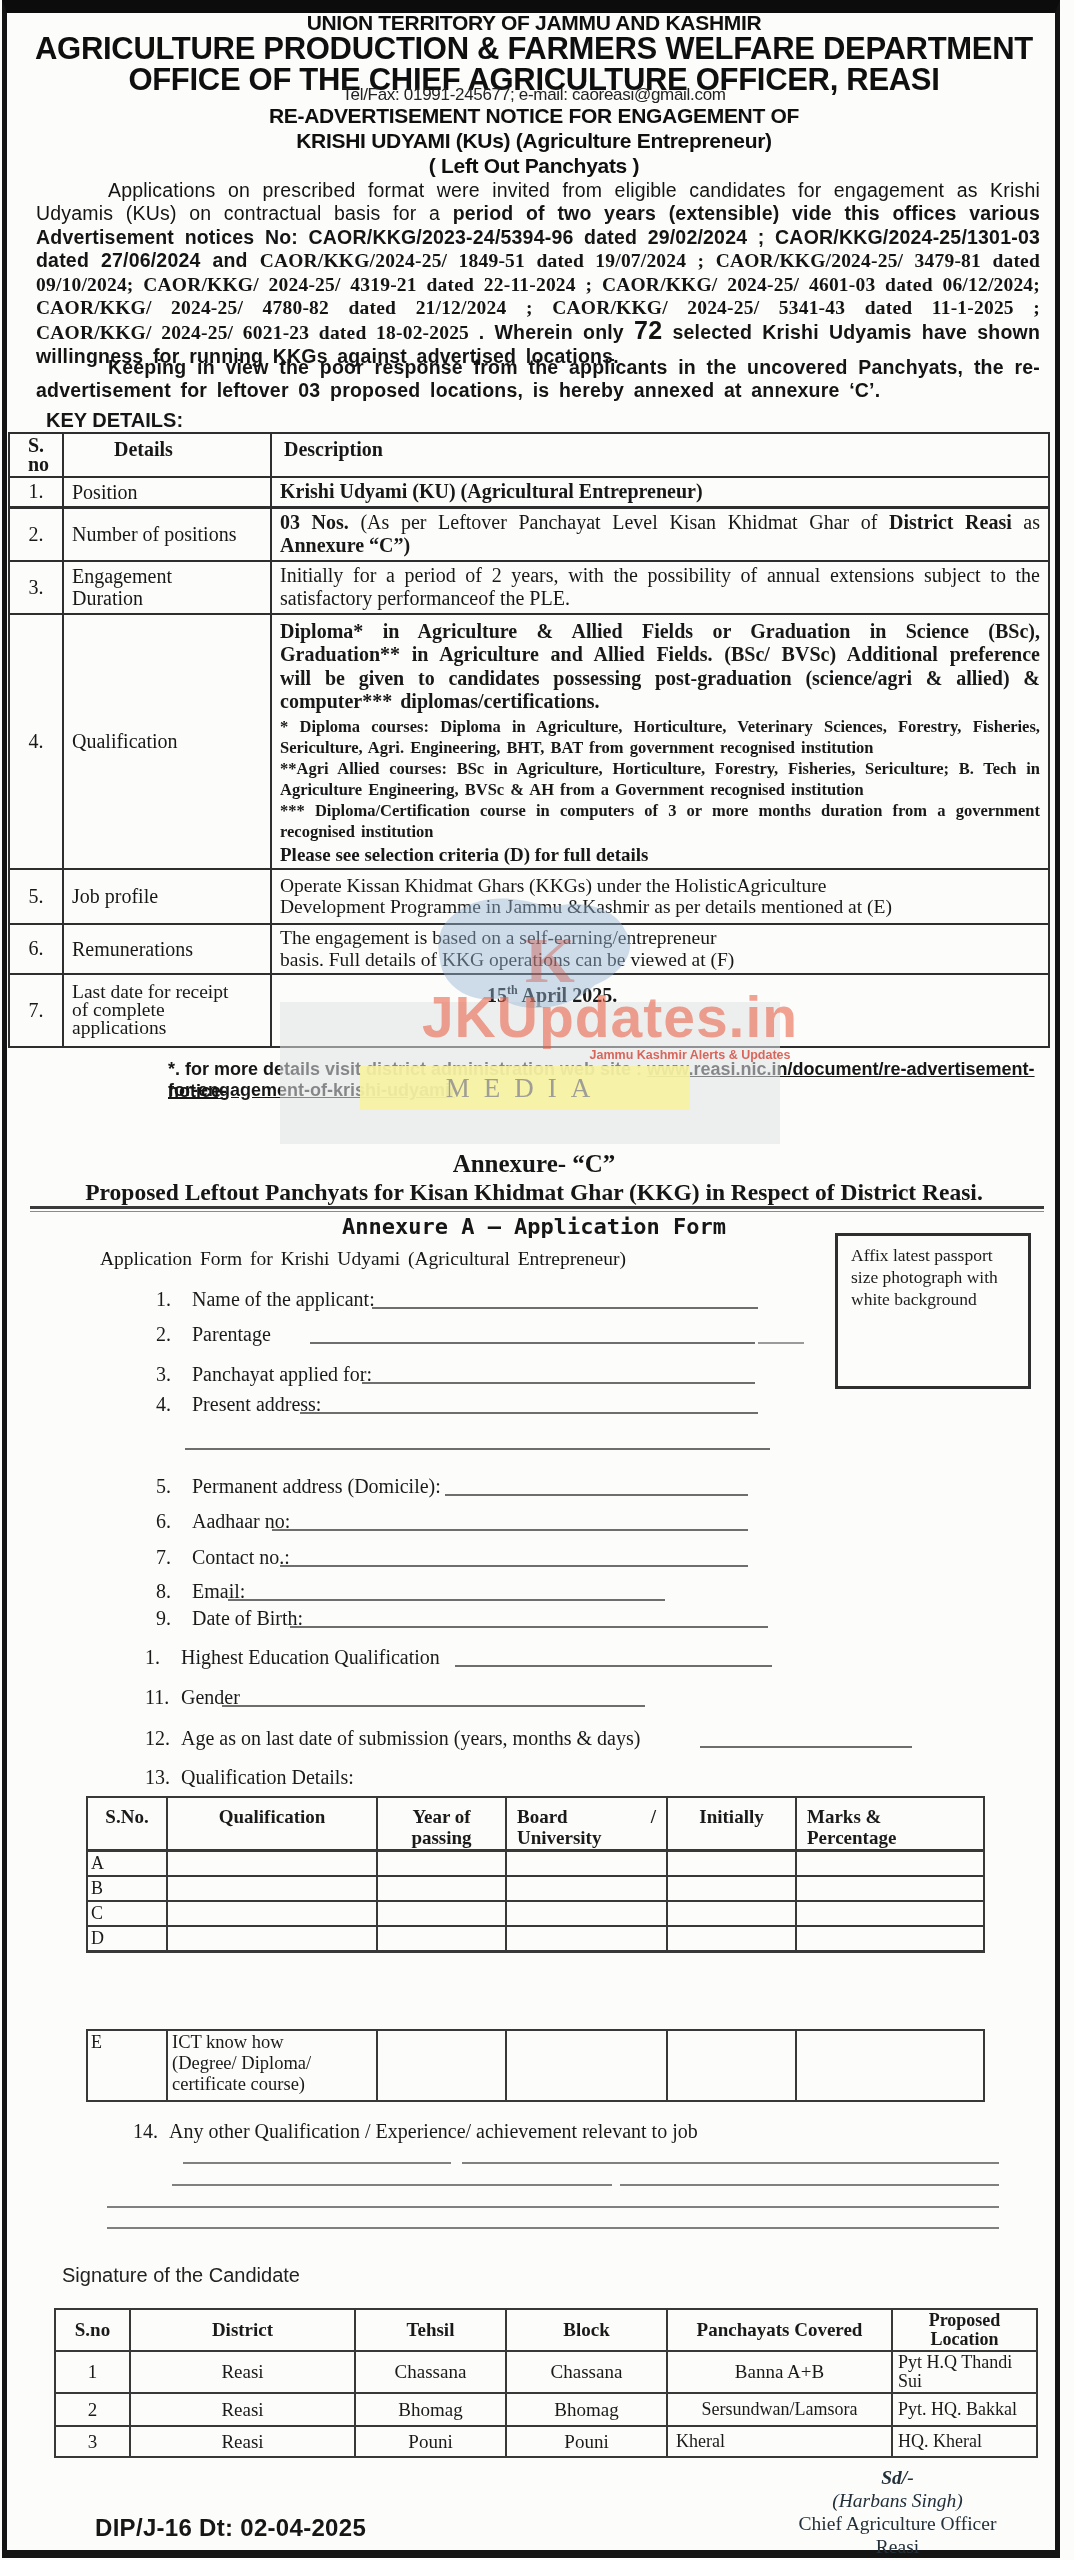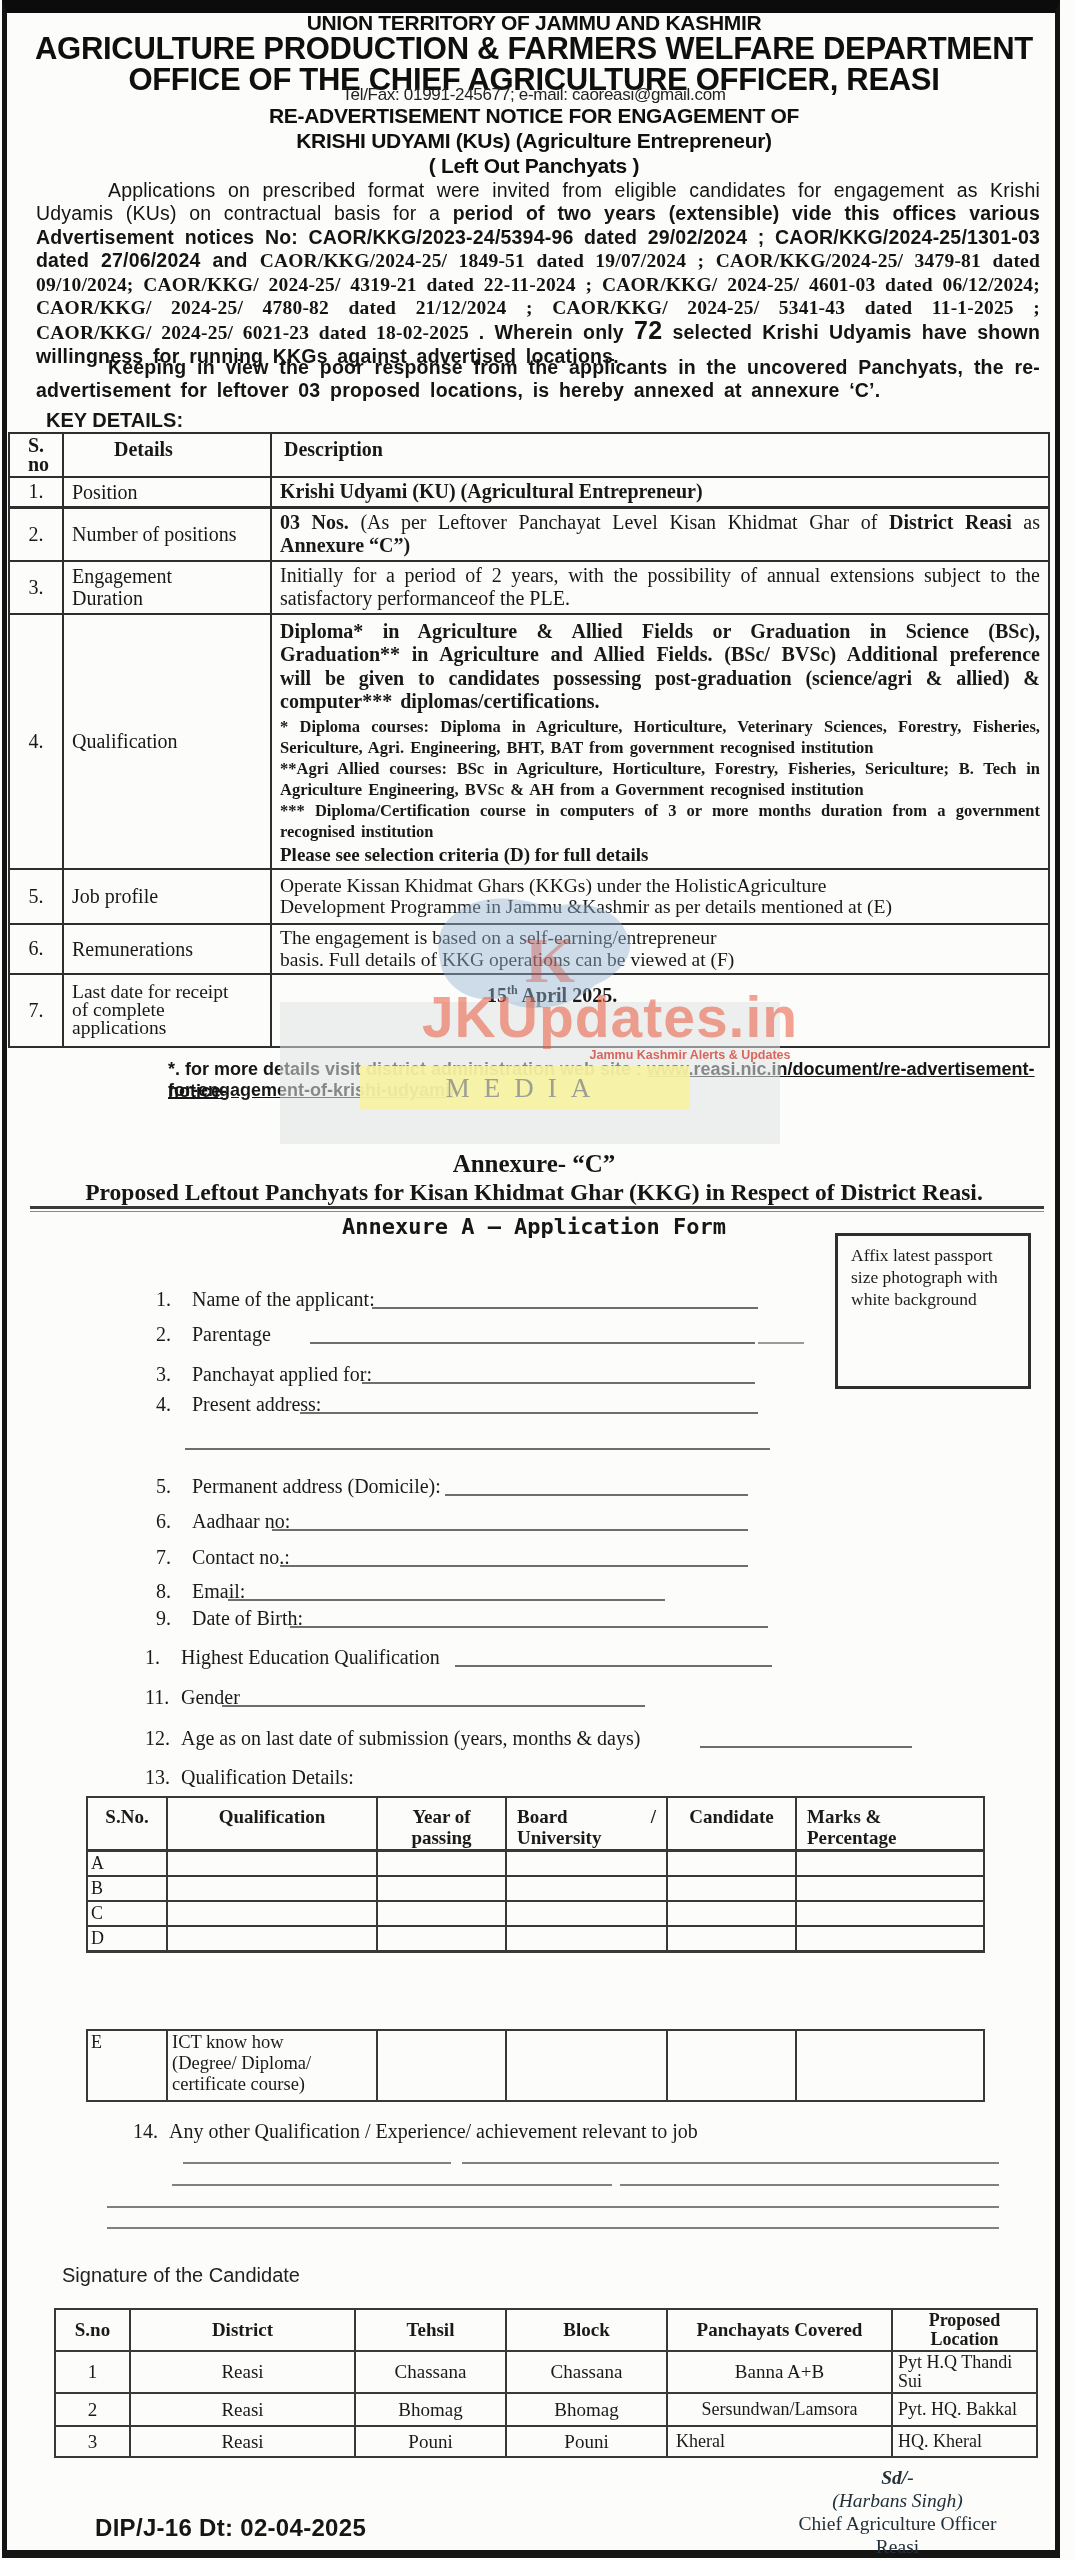--- a/index.html
+++ b/index.html
@@ -134,20 +134,21 @@
   <div class="abs sans b" style="left:168px;top:1080px;font-size:18px;text-decoration:underline;">for-engagement-of-krishi-udyami/</div>
 
   <div class="abs c b serif" style="left:10px;top:1150px;width:1048px;font-size:25px;">Annexure- “C”</div>
   <div class="abs c b serif" style="left:10px;top:1179px;width:1048px;font-size:23.5px;">Proposed Leftout  Panchyats for Kisan Khidmat Ghar (KKG) in Respect of District Reasi.</div>
   <div class="abs" style="left:30px;top:1206px;width:1014px;height:2px;border-top:3px solid #3a3a3a;border-bottom:1px solid #8a8a8a;"></div>
   <div class="abs c b mono" style="left:10px;top:1214px;width:1048px;font-size:22px;letter-spacing:0px;">Annexure A – Application Form</div>
 
   <div class="abs serif" style="left:835px;top:1233px;width:196px;height:156px;box-sizing:border-box;
        border:3px solid #2f2f2f;padding:8px 8px 0 13px;font-size:17.5px;line-height:22px;color:#1c1c1c;">Affix latest passport size photograph with white background</div>
 
+  <div class="abs serif" style="left:100px;top:1248px;font-size:19.5px;word-spacing:3px;">Application Form for Krishi Udyami (Agricultural Entrepreneur)</div>
 
   <div class="fi" style="left:156px;top:1288px;"><span class="num">1.</span><span>Name of the applicant:</span></div>
   <div class="ln" style="left:372px;top:1307px;width:386px;"></div>
 
   <div class="fi" style="left:156px;top:1323px;"><span class="num">2.</span><span>Parentage</span></div>
   <div class="ln" style="left:310px;top:1342px;width:445px;"></div>
   <div class="ln" style="left:758px;top:1342px;width:46px;border-color:#9a9a9a;"></div>
 
   <div class="fi" style="left:156px;top:1363px;"><span class="num">3.</span><span>Panchayat applied for:</span></div>
   <div class="ln" style="left:362px;top:1382px;width:393px;"></div>
@@ -199,21 +200,21 @@
             <div>Year of</div>
             <div>passing</div>
           </th>
       <th style="font-size:19px;text-align:left;vertical-align:top;padding-top:8px;line-height:21px;padding-left:10px;padding-right:10px;">
             <div style="display:flex;justify-content:space-between;">
               <span>Board</span>
               <span>/</span>
             </div>
             <div>University</div>
           </th>
-      <th style="font-size:19px;text-align:center;vertical-align:top;padding-top:8px;">Candidate</th>
+      <th style="font-size:19px;text-align:center;vertical-align:top;padding-top:8px;">Initially</th>
       <th style="font-size:19px;text-align:left;vertical-align:top;padding-top:8px;line-height:21px;padding-left:10px;">
             <div>Marks &amp;</div>
             <div>Percentage</div>
           </th>
     </tr>
     <tr style="height:25px;">
       <td style="font-size:18px;padding-left:3px;border-top:3px solid #383838;">A</td>
       <td style="border-top:3px solid #383838;"></td>
           <td style="border-top:3px solid #383838;"></td>
           <td style="border-top:3px solid #383838;"></td>

